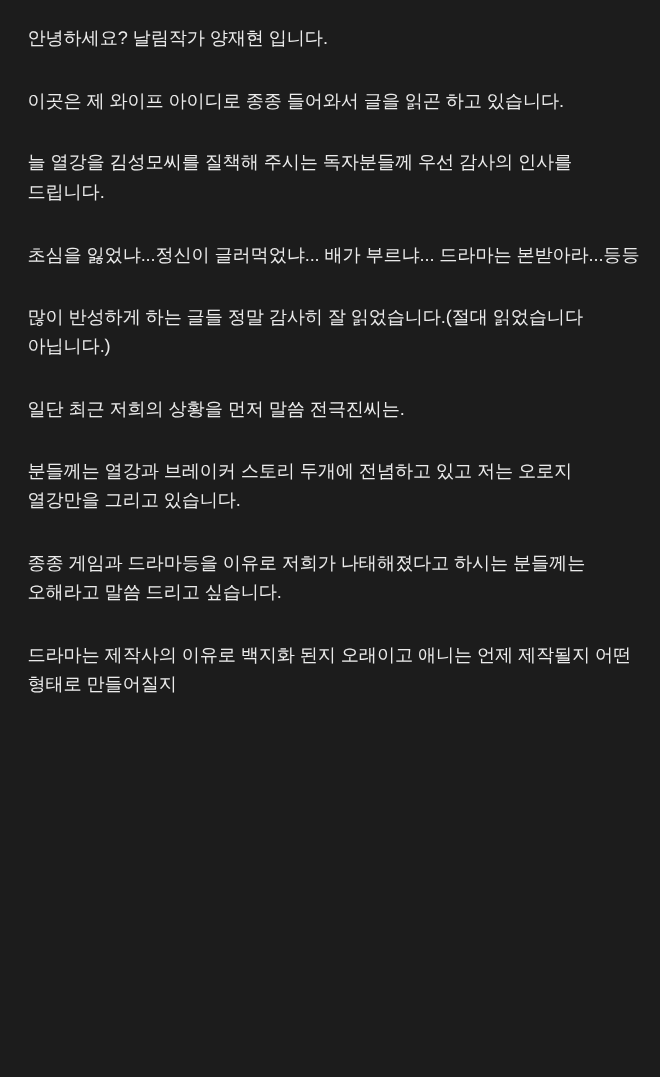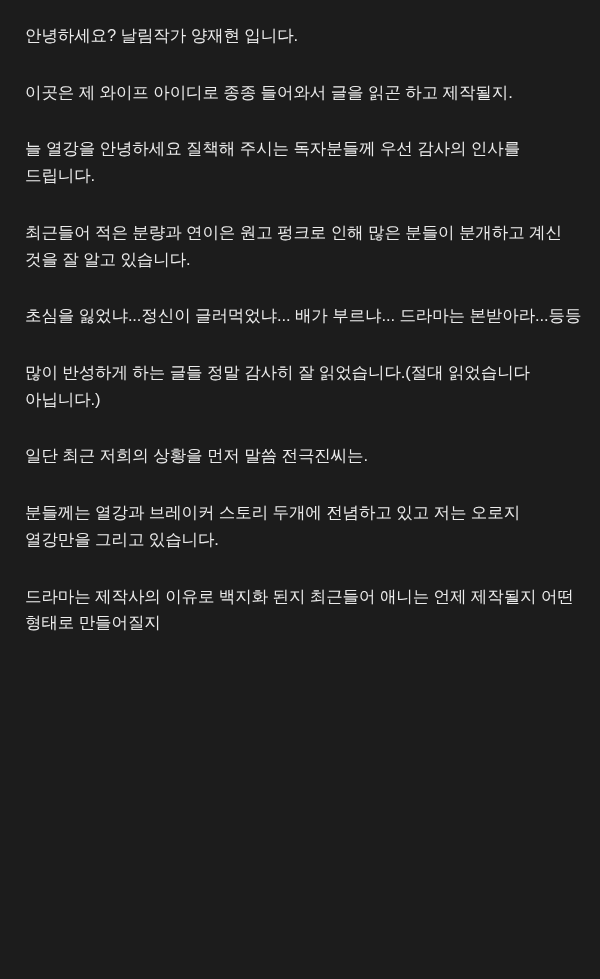--- a/index.html
+++ b/index.html
@@ -32,21 +32,21 @@
   }
   .para:last-child {
     margin-bottom: 0;
   }
 </style>
 </head>
 <body>
 
 <div class="page">
   <p class="para">안녕하세요? 날림작가 양재현 입니다.</p>
-  <p class="para">이곳은 제 와이프 아이디로 종종 들어와서 글을 읽곤 하고 제작될지.</p>
-  <p class="para">늘 열강을 안녕하세요 질책해 주시는 독자분들께 우선 감사의 인사를 드립니다.</p>
-  <p class="para">최근들어 적은 분량과 연이은 원고 펑크로 인해 많은 분들이 분개하고 계신 것을 잘 알고 있습니다.</p>
+  <p class="para">이곳은 제 와이프 아이디로 종종 들어와서 글을 읽곤 하고 있습니다.</p>
+  <p class="para">늘 열강을 김성모씨를 질책해 주시는 독자분들께 우선 감사의 인사를 드립니다.</p>
   <p class="para">초심을 잃었냐...정신이 글러먹었냐... 배가 부르냐... 드라마는 본받아라...등등</p>
   <p class="para">많이 반성하게 하는 글들 정말 감사히 잘 읽었습니다.(절대 읽었습니다 아닙니다.)</p>
   <p class="para">일단 최근 저희의 상황을 먼저 말씀 전극진씨는.</p>
   <p class="para">분들께는 열강과 브레이커 스토리 두개에 전념하고 있고 저는 오로지 열강만을 그리고 있습니다.</p>
-  <p class="para">드라마는 제작사의 이유로 백지화 된지 최근들어 애니는 언제 제작될지 어떤 형태로 만들어질지</p>
+  <p class="para">종종 게임과 드라마등을 이유로 저희가 나태해졌다고 하시는 분들께는 오해라고 말씀 드리고 싶습니다.</p>
+  <p class="para">드라마는 제작사의 이유로 백지화 된지 오래이고 애니는 언제 제작될지 어떤 형태로 만들어질지</p>
 </div>
 
 </body></html>

